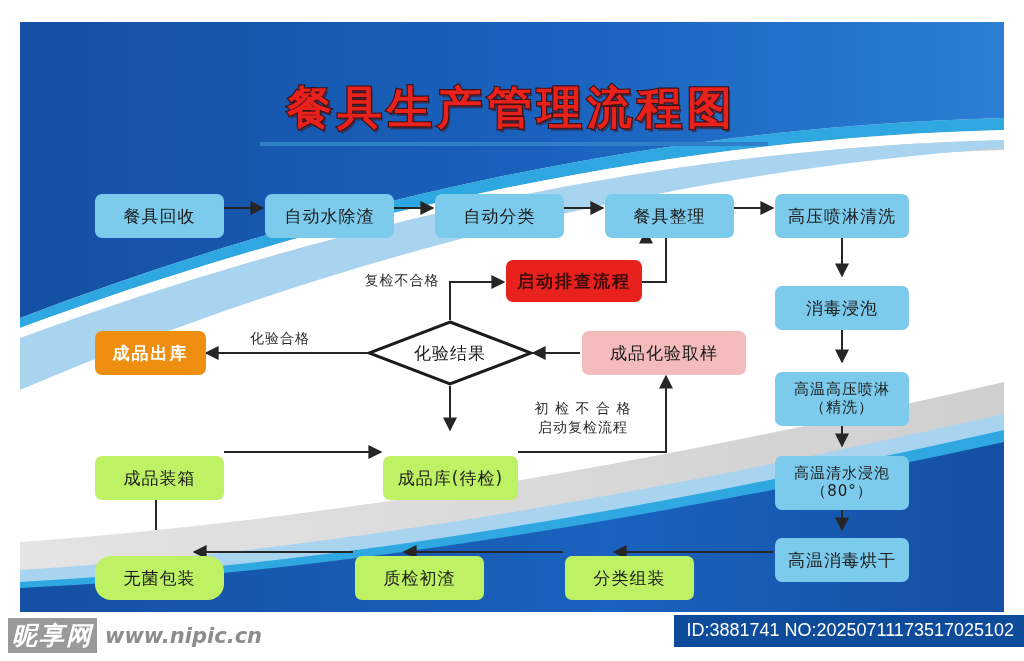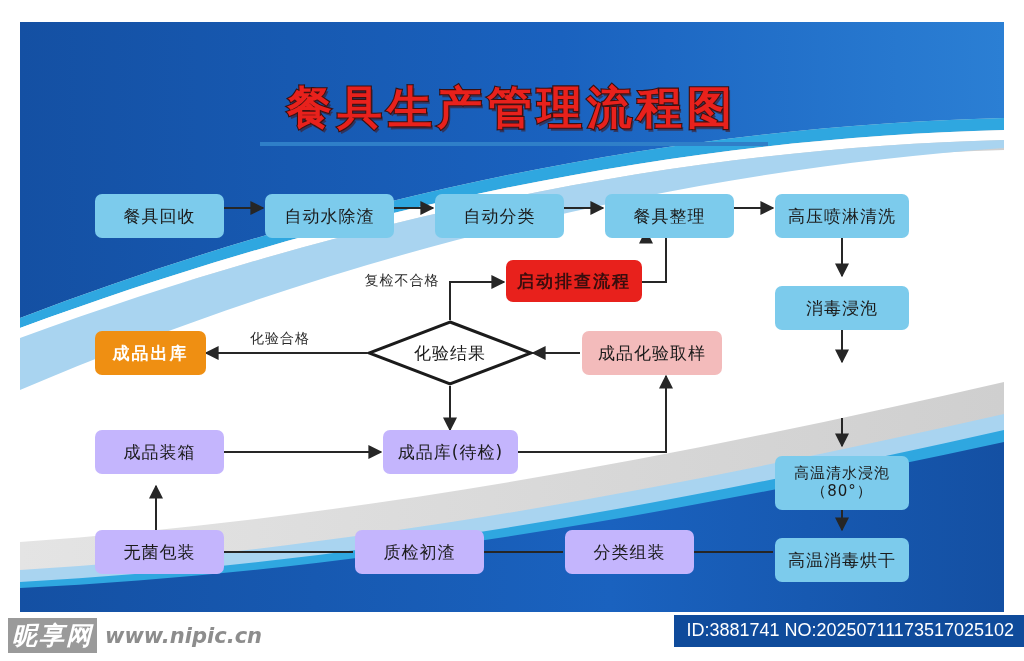--- a/index.html
+++ b/index.html
@@ -45,21 +45,21 @@
     text-align: center;
     border-radius: 7px;
     font-size: 17px;
     line-height: 1.18;
     color: #1b1b1b;
     font-family: "DejaVu Sans", "Liberation Sans", sans-serif;
     letter-spacing: 1px;
     white-space: pre-line;
   }
   .n-blue   { background: #7ccbec; margin-top: 8px; }
-  .n-green  { background: #c4b5fd; }
+  .n-green  { background: #bef264; margin-top: 26px; }
   .n-orange { background: #ef8f12; color: #ffffff; font-weight: bold; letter-spacing: 2px; }
   .n-red    { background: #e8211c; color: #3a0d0d; font-weight: bold; letter-spacing: 2px; }
   .n-pink   { background: #f3bbbb; }
 
   .diamond {
     position: absolute;
     display: flex; align-items: center; justify-content: center;
     font-size: 17px; color: #1b1b1b; letter-spacing: 1px;
     font-family: "DejaVu Sans", "Liberation Sans", sans-serif;
   }
@@ -189,44 +189,48 @@
 
   <div class="flow">
 
     <div class="node n-blue" style="left:75px;  top:164px; width:129px; height:44px;">餐具回收</div>
     <div class="node n-blue" style="left:245px; top:164px; width:129px; height:44px;">自动水除渣</div>
     <div class="node n-blue" style="left:415px; top:164px; width:129px; height:44px;">自动分类</div>
     <div class="node n-blue" style="left:585px; top:164px; width:129px; height:44px;">餐具整理</div>
     <div class="node n-blue" style="left:755px; top:164px; width:134px; height:44px;">高压喷淋清洗</div>
 
     <div class="node n-blue" style="left:755px; top:256px; width:134px; height:44px;">消毒浸泡</div>
+    <div class="node n-blue" style="left:755px; top:342px; width:134px; height:54px; font-size:15px;">高温高压喷淋
+（精洗）</div>
     <div class="node n-blue" style="left:755px; top:426px; width:134px; height:54px; font-size:15px;">高温清水浸泡
 （80°）</div>
     <div class="node n-blue" style="left:755px; top:508px; width:134px; height:44px;">高温消毒烘干</div>
 
     <div class="node n-green" style="left:545px; top:508px; width:129px; height:44px;">分类组装</div>
     <div class="node n-green" style="left:335px; top:508px; width:129px; height:44px;">质检初渣</div>
-    <div class="node n-green" style="left:75px;  top:508px; width:129px; height:44px;">无菌包装</div>
+    <div class="node n-green" style="left:75px;  top:508px; width:129px; height:44px;border-radius:16px;">无菌包装</div>
 
     <div class="node n-green" style="left:75px;  top:408px; width:129px; height:44px;">成品装箱</div>
     <div class="node n-green" style="left:363px; top:408px; width:135px; height:44px;">成品库(待检)</div>
 
     <div class="diamond" style="left:347px; top:298px; width:166px; height:66px;">
       <svg class="dshape" viewBox="0 0 166 66" preserveAspectRatio="none">
         <polygon points="83,2 164,33 83,64 2,33" fill="#ffffff" fill-opacity="0.35" stroke="#1b1b1b" stroke-width="3"></polygon>
       </svg>
       <span>化验结果</span>
     </div>
 
     <div class="node n-red" style="left:486px; top:238px; width:136px; height:42px;">启动排查流程</div>
-    <div class="node n-pink" style="left:562px; top:309px; width:140px; height:44px;">成品化验取样</div>
+    <div class="node n-pink" style="left:562px; top:309px; width:164px; height:44px;">成品化验取样</div>
     <div class="node n-orange" style="left:75px; top:309px; width:111px; height:44px;">成品出库</div>
 
     <div class="edge-label" style="left:330px; top:249px; width:104px;">复检不合格</div>
     <div class="edge-label" style="left:205px; top:307px; width:110px;">化验合格</div>
+    <div class="edge-label" style="left:495px; top:377px; width:136px;">初 检 不 合 格
+启动复检流程</div>
 
   </div>
 </div>
 
 <div class="footer">
   <div class="wm">
     <span class="wm-logo">昵享网</span>
     <span class="wm-url">www.nipic.cn</span>
   </div>
   <div class="idbar">ID:3881741 NO:20250711173517025102</div>

